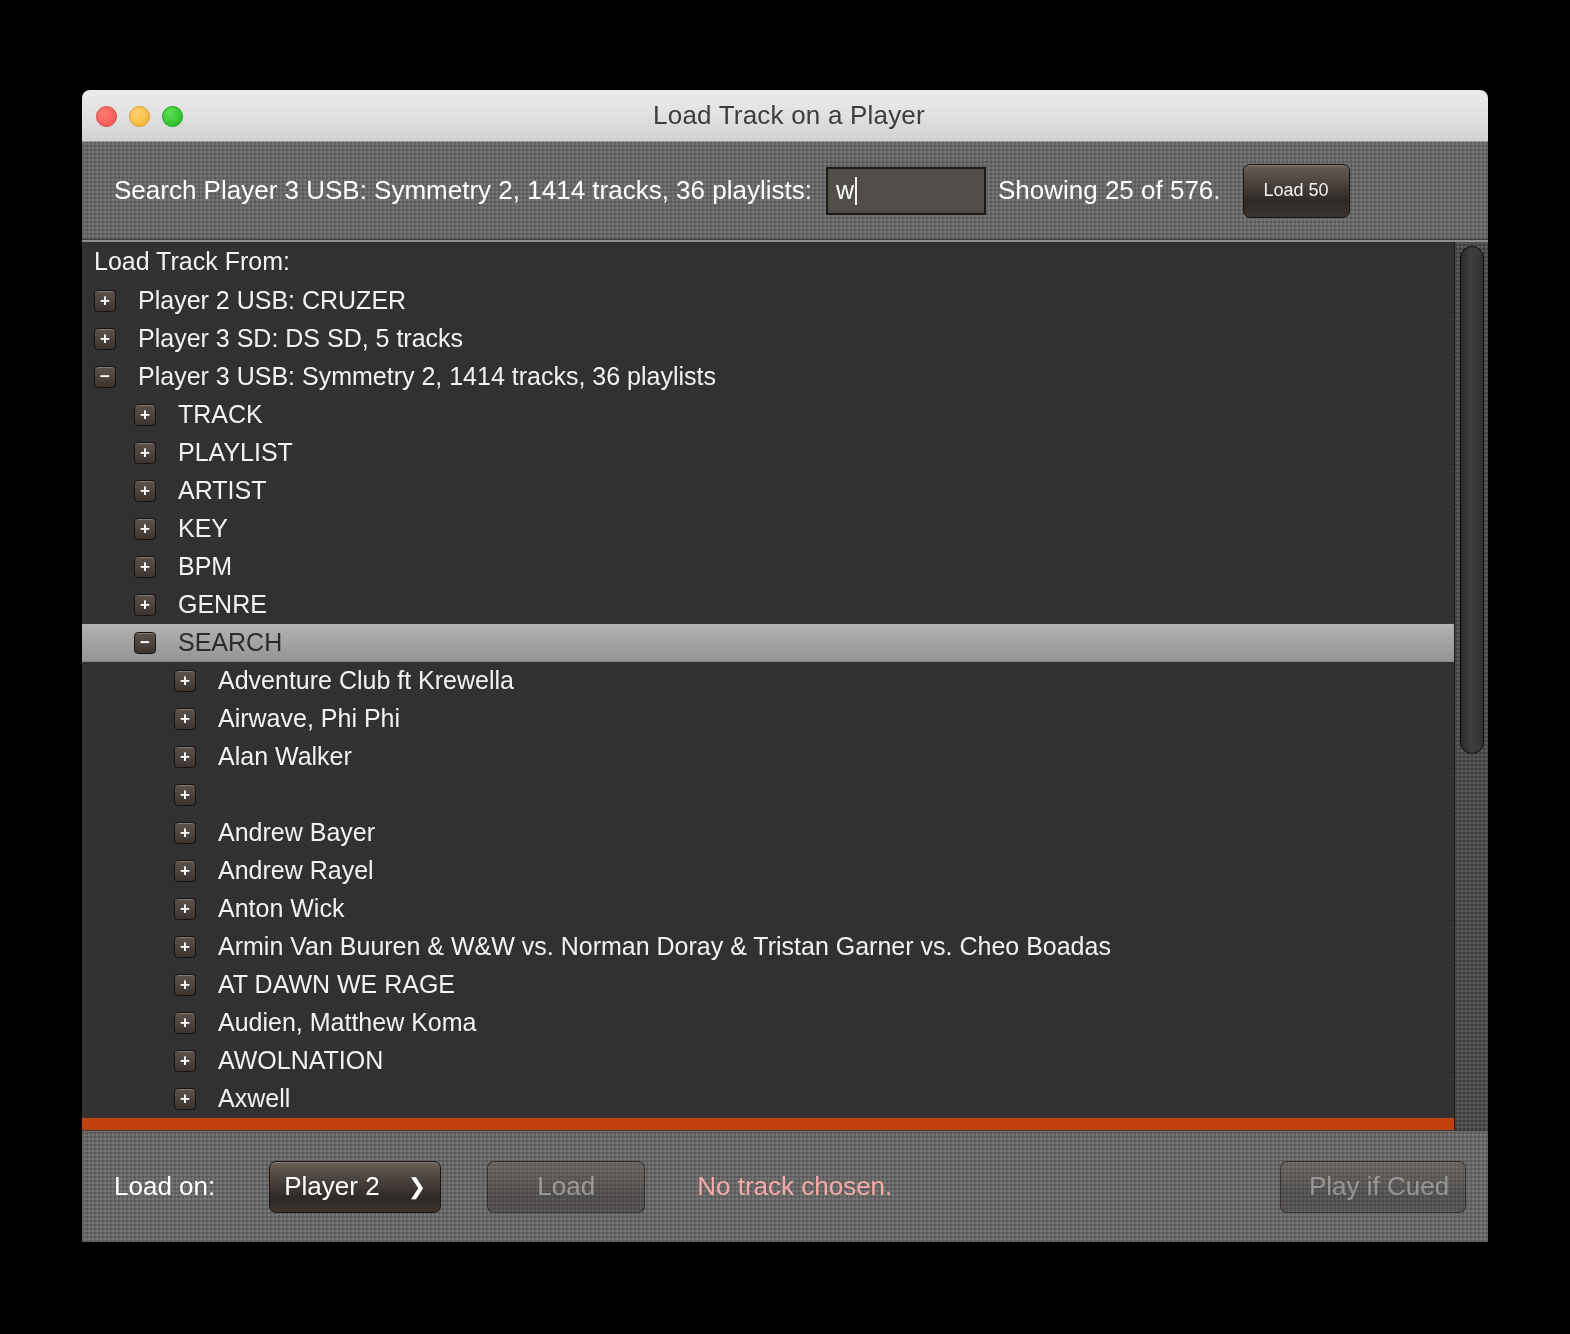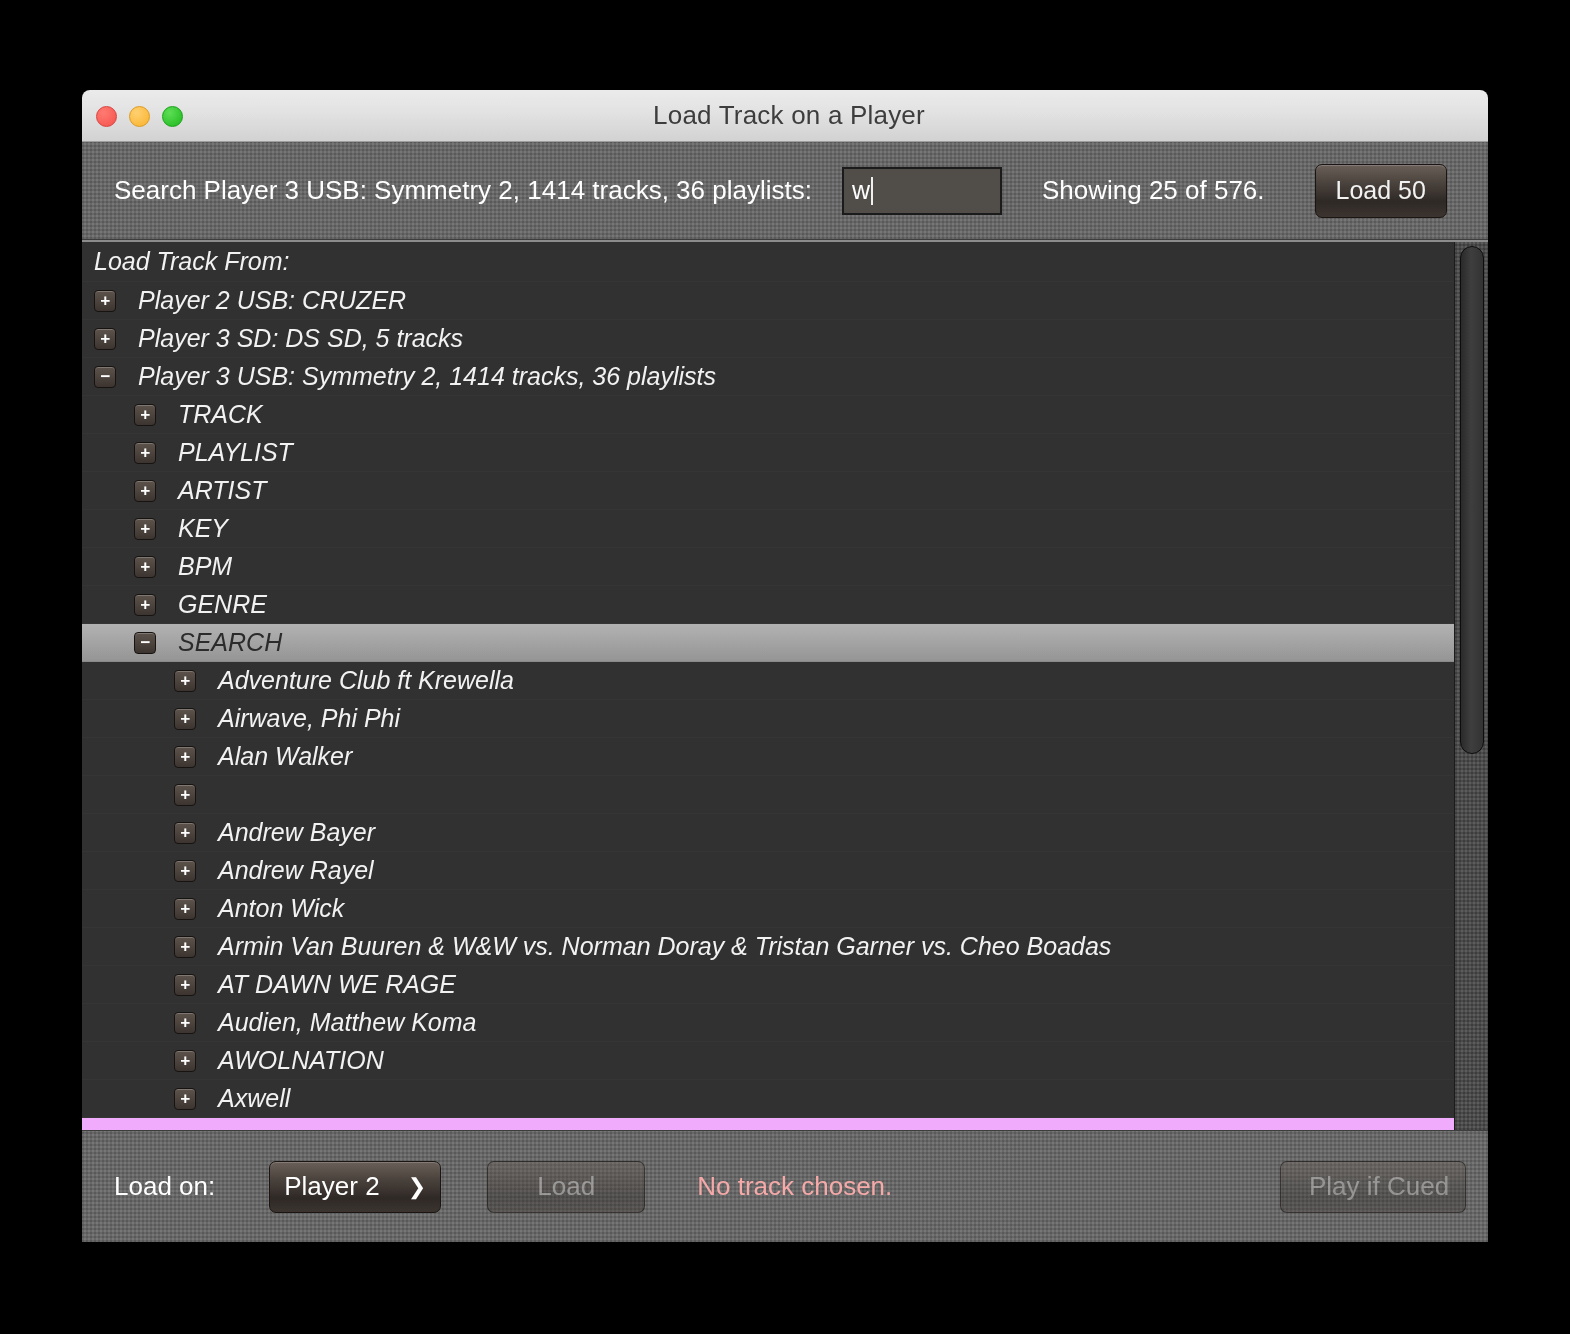--- a/index.html
+++ b/index.html
@@ -61,21 +61,21 @@
       repeating-linear-gradient(0deg,   rgba(0,0,0,.10) 0 2px, rgba(255,255,255,.03) 2px 4px),
       repeating-linear-gradient(90deg,  rgba(0,0,0,.10) 0 2px, rgba(255,255,255,.03) 2px 4px);
   }
 
   
   #toolbar {
     height: 98px;
     display: flex;
     align-items: center;
     padding: 0 18px 0 32px;
-    gap: 16px;
+    gap: 0;
     border-bottom: 1px solid #3d3d3d;
   }
   #search-label {
     font-size: 26px;
     color: #ffffff;
     white-space: nowrap;
   }
   #search-input-wrap {
     margin-left: 14px;
     width: 160px;
@@ -91,49 +91,48 @@
     color: #ffffff;
     line-height: 1;
   }
   #search-caret {
     width: 2px;
     height: 28px;
     background: #f0f0f0;
     margin-left: 1px;
   }
   #showing-text {
-    margin-left: 24px;
+    margin-left: 12px;
     font-size: 26px;
     color: #ffffff;
     white-space: nowrap;
   }
   #load50-btn {
-    margin-left: 34px;
+    margin-left: 22px;
     height: 54px;
     padding: 0 20px;
     border-radius: 7px;
     border: 1px solid #1a1512;
     background: linear-gradient(to bottom, #6a6059 0%, #4a423c 35%, #2f2926 70%, #3b342f 100%);
     color: #f2f2f2;
-    font-size: 25px;
+    font-size: 18px;
     display: flex;
     align-items: center;
     justify-content: center;
     cursor: pointer;
     box-shadow: inset 0 1px 0 rgba(255,255,255,.18);
   }
 
   
   #tree-panel {
     position: relative;
     height: 890px;
-    background: #f0abfc;
+    background: #c2410c;
     border-top: 2px solid #8c8c8c;
     overflow: hidden;
-    font-style: italic;
   }
   #tree-scroll {
     position: absolute;
     inset: 0 34px 0 0;
     overflow: hidden;
   }
   .row {
     height: 38px;
     display: flex;
     align-items: center;

